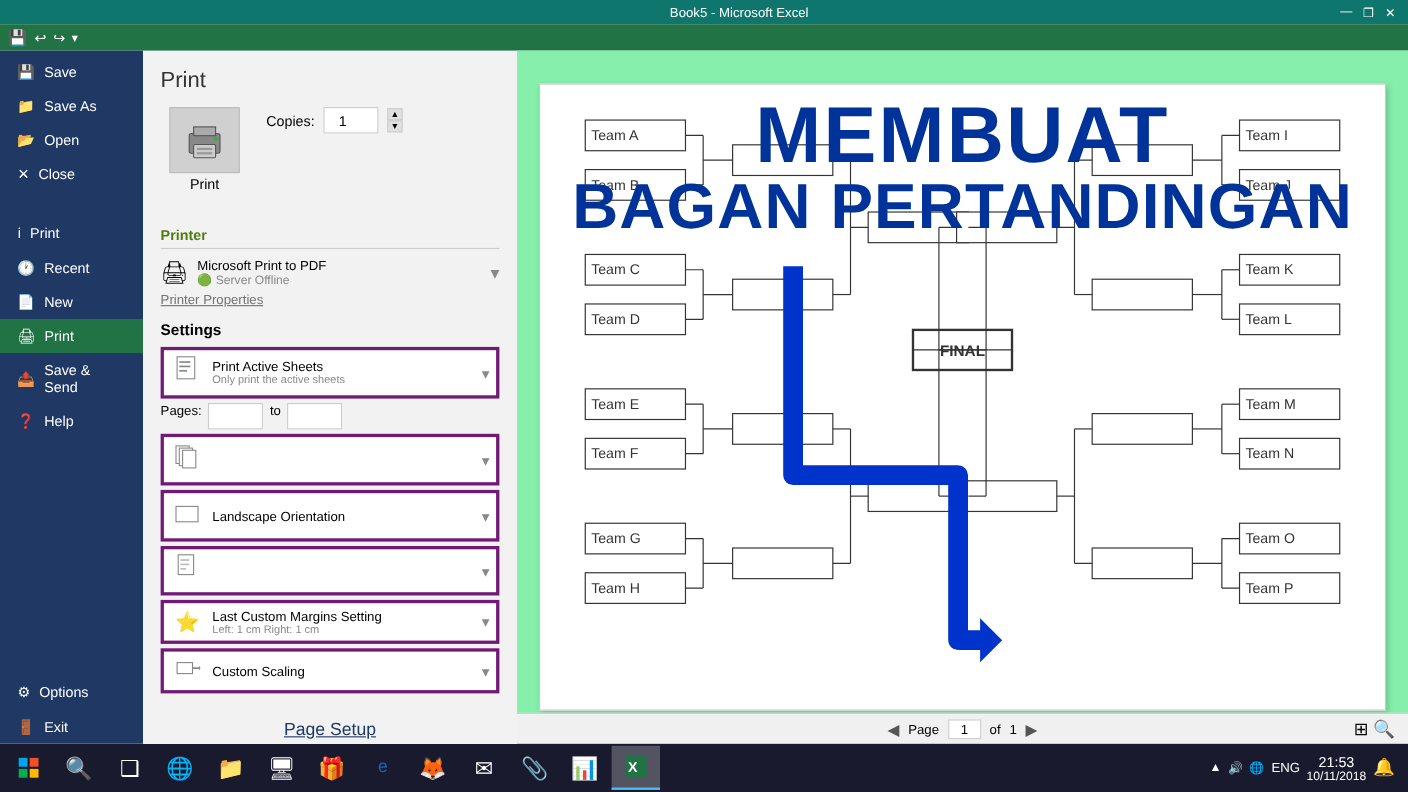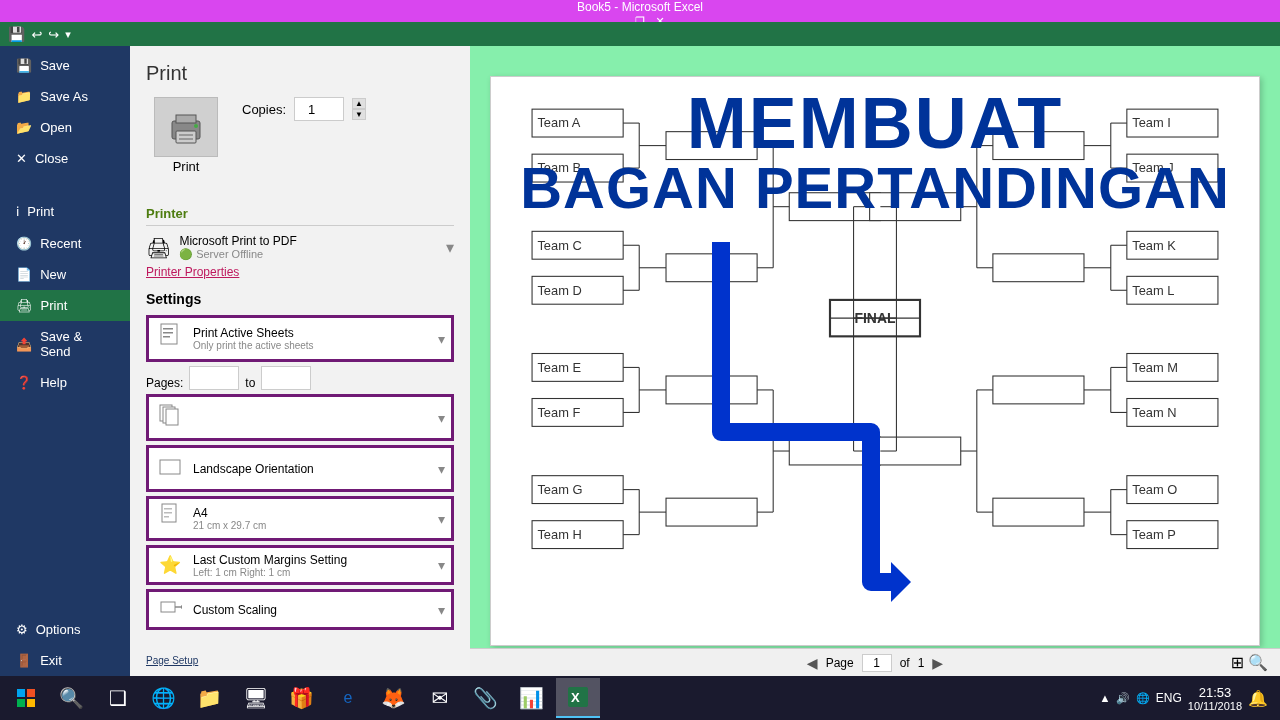--- a/index.html
+++ b/index.html
@@ -1,28 +1,27 @@
 <!DOCTYPE html>
 <html><head>
   <meta charset="utf-8">
   <style>
     * { margin: 0; padding: 0; box-sizing: border-box; }
     body { width: 1280px; height: 720px; overflow: hidden; font-family: 'Segoe UI', Arial, sans-serif; background: #fff; }
 
     
     .title-bar {
       height: 22px;
-      background: #d946ef;
+      background: #0f766e;
       display: flex;
       align-items: center;
       justify-content: space-between;
       padding: 0 8px;
       color: white;
       font-size: 12px;
-      flex-direction: column;
     }
     .title-bar-title { flex: 1; text-align: center; }
     .title-bar-controls { display: flex; gap: 4px; }
     .title-bar-btn { width: 16px; height: 14px; background: transparent; border: none; color: white; font-size: 11px; cursor: pointer; display: flex; align-items: center; justify-content: center; }
 
     
     .file-sidebar {
       position: absolute;
       top: 46px;
       left: 0;
@@ -76,38 +75,38 @@
       border: 1px solid #bbb;
       display: flex; align-items: center; justify-content: center;
       font-size: 30px;
     }
     .print-btn-label { font-size: 13px; margin-top: 2px; }
 
     .section-title { font-size: 13px; font-weight: 600; color: #4d7c0f; margin-bottom: 8px; border-bottom: 1px solid #ccc; padding-bottom: 4px; }
     .printer-row { display: flex; align-items: center; gap: 8px; margin-bottom: 4px; font-size: 12px; }
     .printer-icon { font-size: 20px; }
     .printer-status { font-size: 11px; color: #888; }
-    .printer-link { font-size: 12px; color: #be185d; cursor: pointer; text-decoration: underline; margin-bottom: 12px; }
+    .printer-link { font-size: 12px; color: #737373; cursor: pointer; text-decoration: underline; margin-bottom: 12px; }
 
     .settings-label { font-size: 14px; font-weight: 600; margin-bottom: 8px; }
     .setting-row {
       display: flex; align-items: center; gap: 8px;
       background: white; border: 3px solid #701a75;
       padding: 4px 8px; margin-bottom: 4px;
       min-height: 40px; cursor: pointer; position: relative;
     }
     .setting-icon { font-size: 18px; width: 28px; text-align: center; }
     .setting-text { flex: 1; font-size: 12px; }
     .setting-sub { font-size: 10px; color: #888; }
     .setting-arrow { font-size: 14px; color: #888; position: absolute; right: 6px; top: 50%; transform: translateY(-50%); }
 
-    .pages-row { display: flex; align-items: flex-end; gap: 6px; font-size: 12px; margin-bottom: 4px; }
+    .pages-row { display: flex; align-items: flex-start; gap: 6px; font-size: 12px; margin-bottom: 4px; }
     .pages-input { width: 50px; height: 24px; border: 1px solid #ccc; text-align: center; font-size: 12px; }
 
-    .page-setup-link { font-size: 10px; color: #1f3864; cursor: pointer; text-decoration: underline; text-align: left; margin-top: 25px; }
+    .page-setup-link { font-size: 16px; color: #1f3864; cursor: pointer; text-decoration: underline; text-align: center; margin-top: 25px; }
 
     
     .excel-main {
       position: absolute;
       top: 46px;
       left: 470px;
       right: 0;
       bottom: 44px;
       background: #86efac;
       overflow: hidden;
@@ -324,24 +323,20 @@
   </div>
 
   <div class="setting-row">
     <div class="setting-icon">
       <svg width="20" height="26" viewBox="0 0 20 26">
         <rect x="1" y="1" width="14" height="18" fill="white" stroke="#888" stroke-width="1"></rect>
         <rect x="3" y="5" width="8" height="1.5" fill="#bbb"></rect>
         <rect x="3" y="9" width="8" height="1.5" fill="#bbb"></rect>
         <rect x="3" y="13" width="5" height="1.5" fill="#bbb"></rect>
       </svg>
-    </div>
-    <div class="setting-text">
-      <div>A4</div>
-      <div class="setting-sub">21 cm x 29.7 cm</div>
     </div>
     <span class="setting-arrow">▾</span>
   </div>
 
   <div class="setting-row">
     <div class="setting-icon">⭐</div>
     <div class="setting-text">
       <div>Last Custom Margins Setting</div>
       <div class="setting-sub">Left: 1 cm   Right: 1 cm</div>
     </div>

